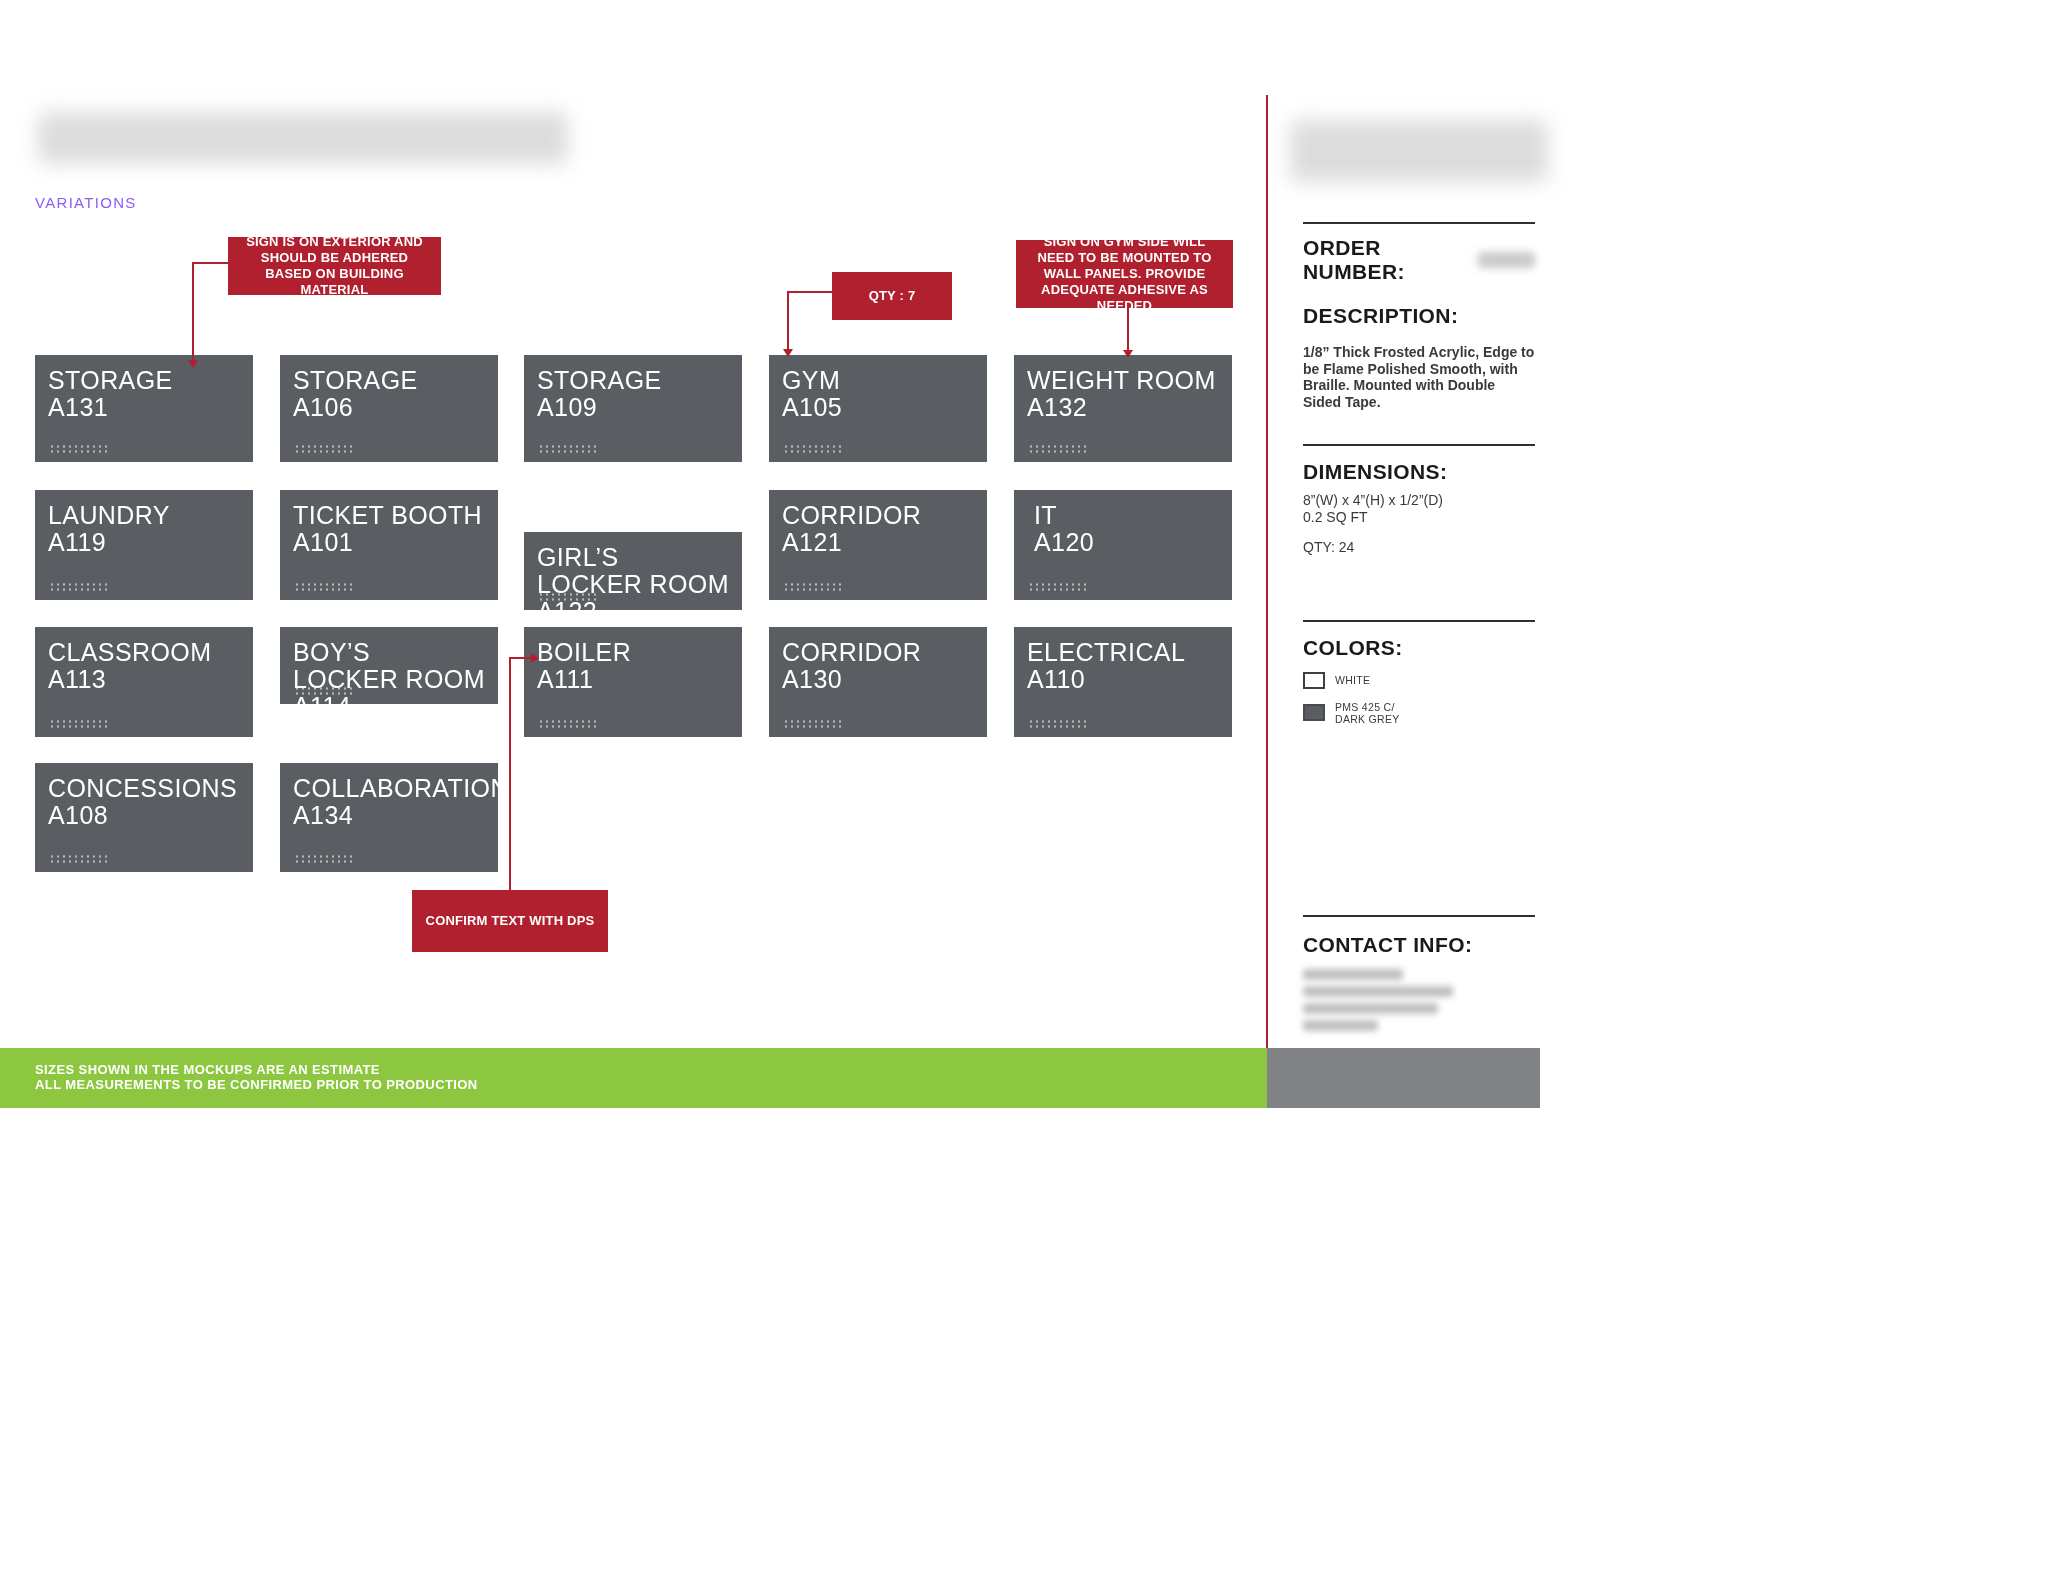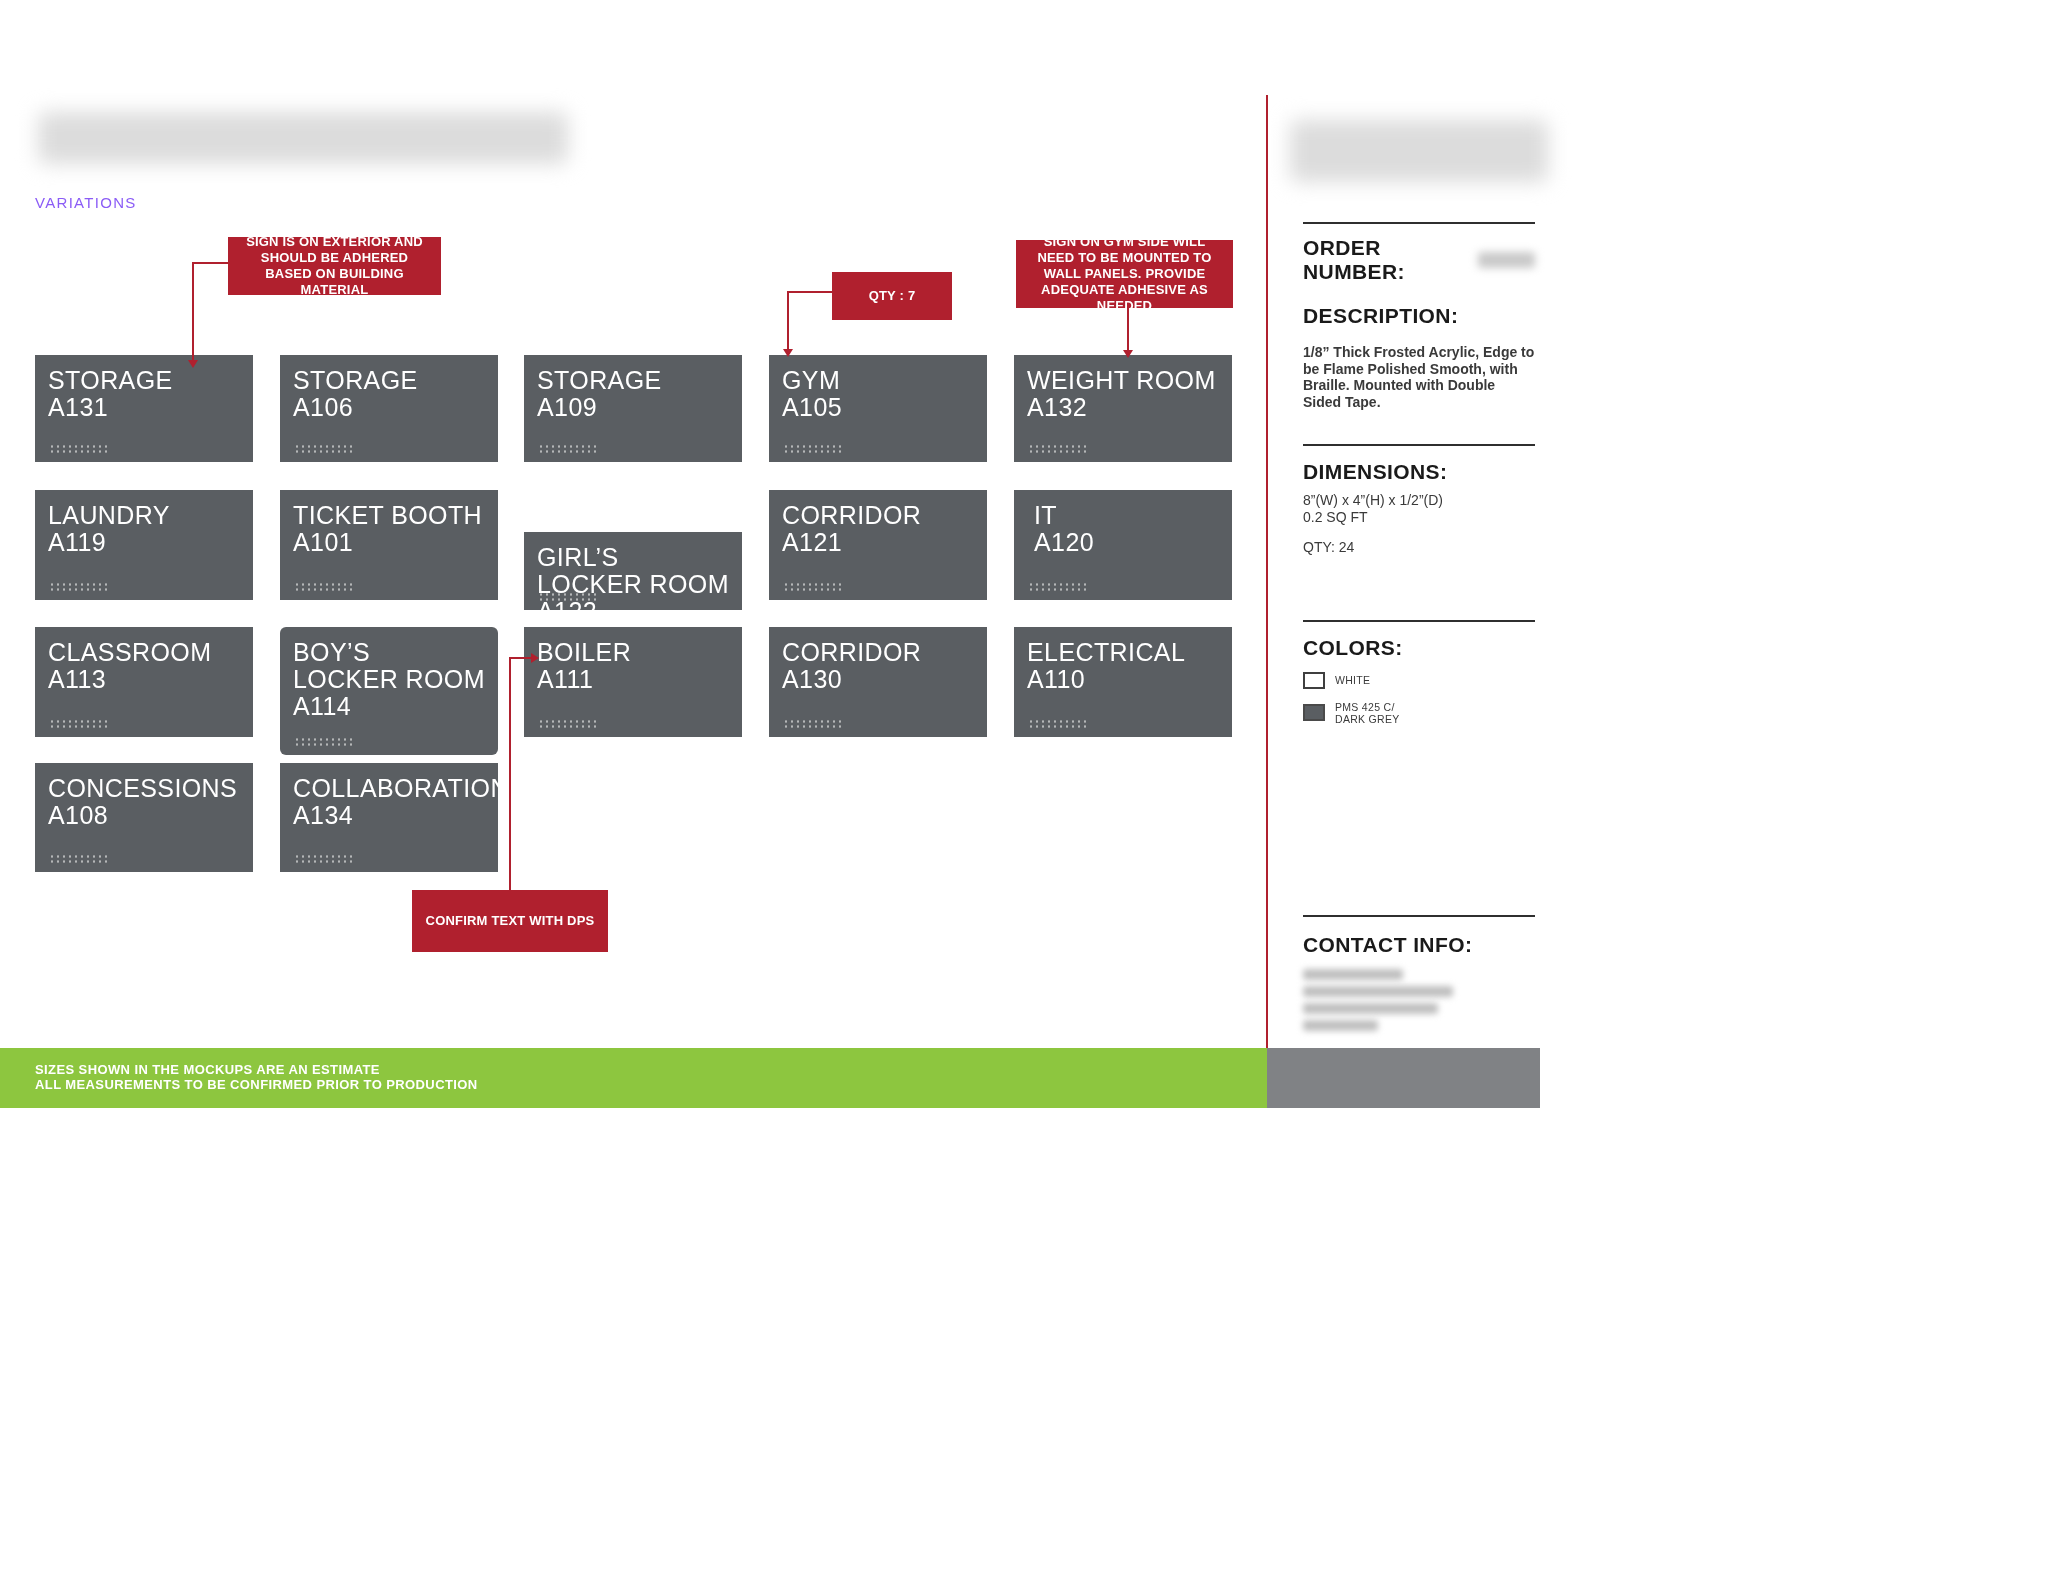--- a/index.html
+++ b/index.html
@@ -108,21 +108,21 @@
     <div class="sign-name">IT</div>
     <div class="sign-number">A120</div>
     <div class="braille"></div>
   </div>
 
   <div class="sign" style="left:35px;top:627px;height:110px;">
     <div class="sign-name">CLASSROOM</div>
     <div class="sign-number">A113</div>
     <div class="braille"></div>
   </div>
-  <div class="sign" style="left:280px;top:627px;height:128px;border-radius:6px;">
+  <div class="sign" style="left:280px;top:627px;height:77px;">
     <div class="sign-name">BOY’S
 LOCKER ROOM</div>
     <div class="sign-number">A114</div>
     <div class="braille"></div>
   </div>
   <div class="sign" style="left:524px;top:627px;height:110px;">
     <div class="sign-name">BOILER</div>
     <div class="sign-number">A111</div>
     <div class="braille"></div>
   </div>

